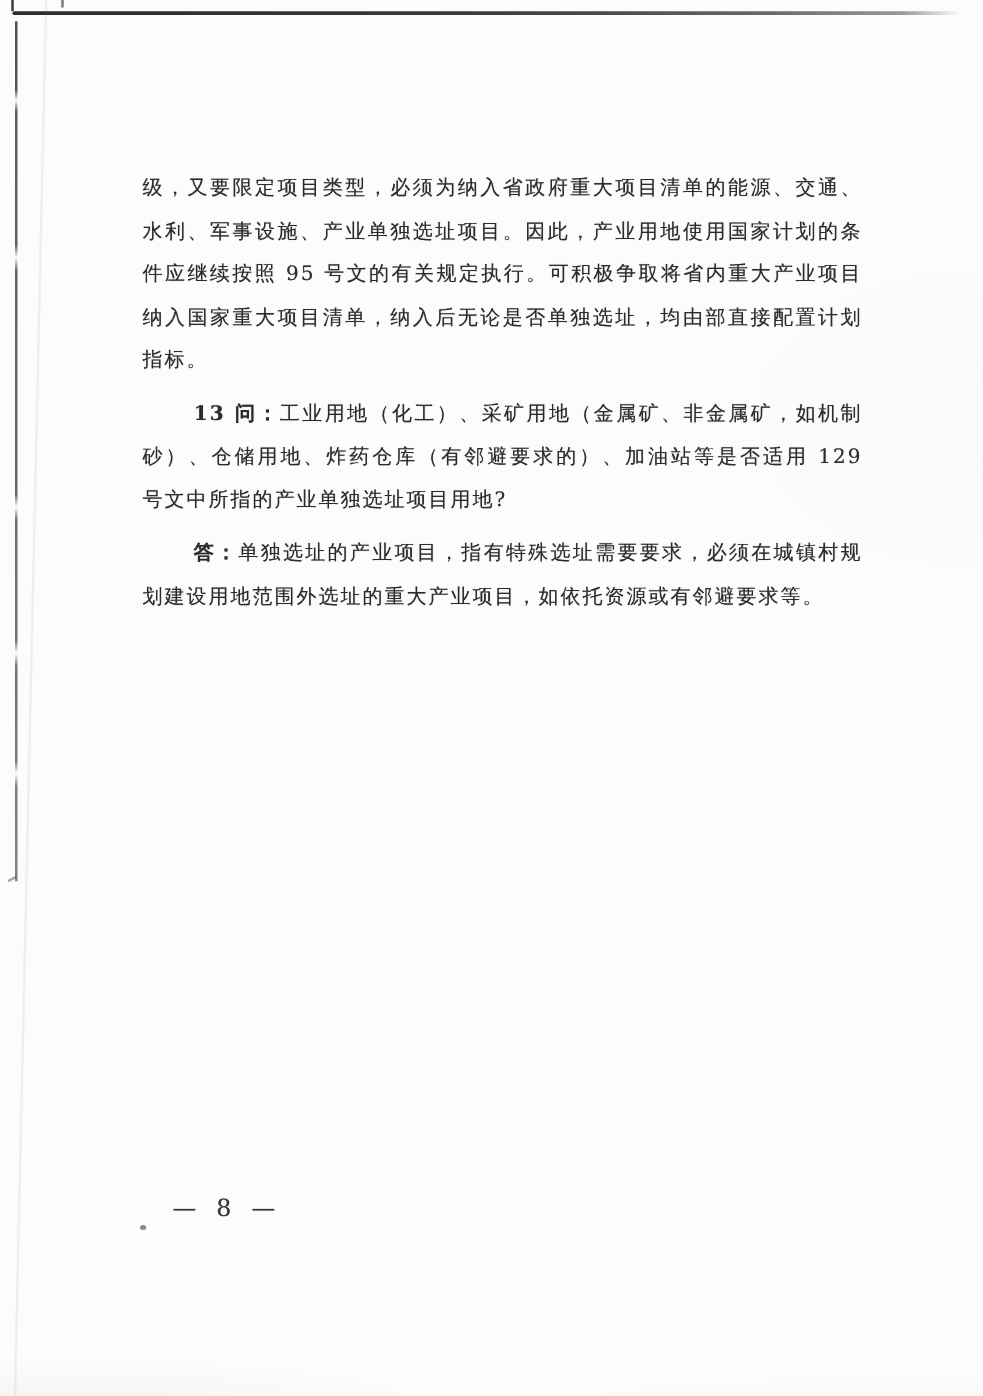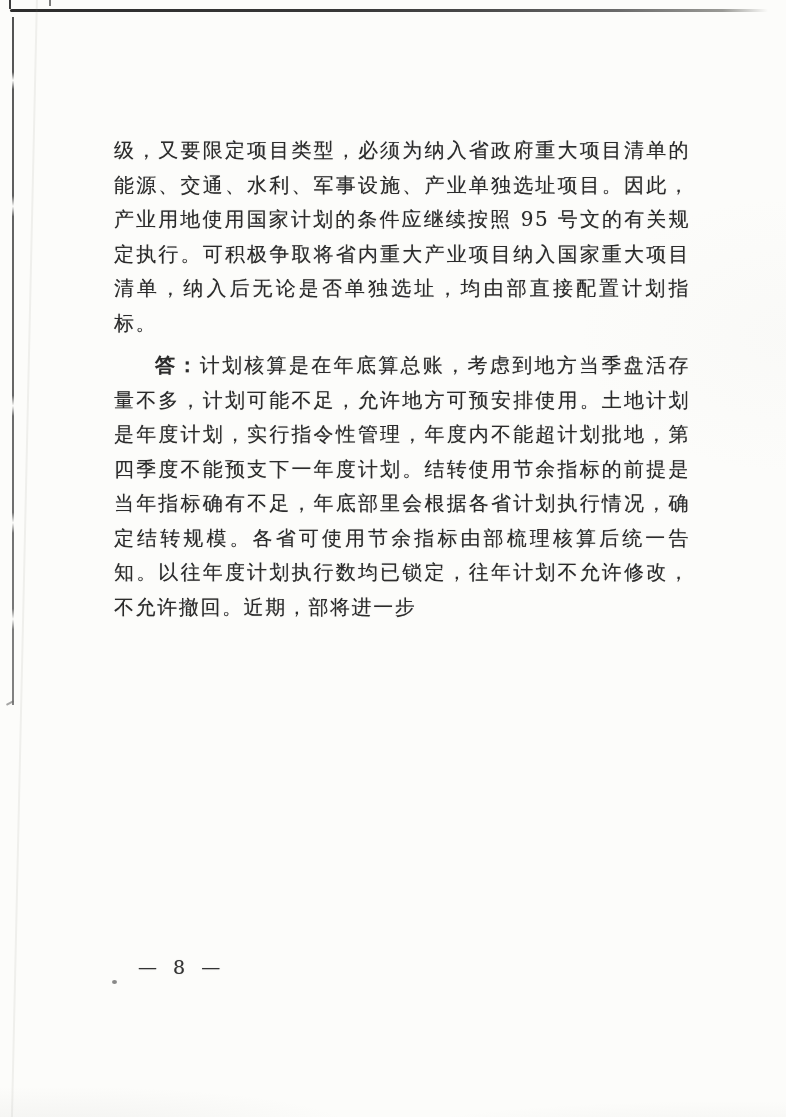--- a/index.html
+++ b/index.html
@@ -68,21 +68,21 @@
     position: absolute; left: 112px; top: 980px;
     width: 5px; height: 4px; border-radius: 50%;
     background: #4a4a4a; opacity: .65;
   }
 
   
   .text-block {
     position: absolute;
     left: 114px; top: 133px;
     width: 576px;
-    font-size: 20px;
+    font-size: 16px;
     line-height: 34.5px;
     letter-spacing: 1.6px;
     color: #2b2b2b;
     text-align: justify;
     text-align-last: left;
     text-shadow: 0 0 0.7px rgba(55,55,55,0.5);
     word-break: break-all;
   }
   .text-block p { margin: 0 0 8px 0; }
   .text-block p.indent { text-indent: 41px; }
@@ -107,21 +107,22 @@
   <div class="top-tick-b"></div>
   <div class="left-edge-line"></div>
   <div class="left-edge-hook"></div>
   <div class="fold-shadow"></div>
   <div class="ink-speck"></div>
 
   <div class="text-block">
 
     <p><span class="para-body">级，又要限定项目类型，必须为纳入省政府重大项目清单的能源、交通、水利、军事设施、产业单独选址项目。因此，产业用地使用国家计划的条件应继续按照 95 号文的有关规定执行。可积极争取将省内重大产业项目纳入国家重大项目清单，纳入后无论是否单独选址，均由部直接配置计划指标。</span></p>
 
+    <p class="indent"><span class="para-label">13 问：</span><span class="para-body">工业用地（化工）、采矿用地（金属矿、非金属矿，如机制砂）、仓储用地、炸药仓库（有邻避要求的）、加油站等是否适用 129 号文中所指的产业单独选址项目用地?</span></p>
+
+    <p class="indent"><span class="para-label">答：</span><span class="para-body">单独选址的产业项目，指有特殊选址需要要求，必须在城镇村规划建设用地范围外选址的重大产业项目，如依托资源或有邻避要求等。</span></p>
 
 
-
-    <p class="indent"><span class="para-label">答：</span><span class="para-body">计划核算是在年底算总账，考虑到地方当季盘活存量不多，计划可能不足，允许地方可预安排使用。土地计划是年度计划，实行指令性管理，年度内不能超计划批地，第四季度不能预支下一年度计划。结转使用节余指标的前提是当年指标确有不足，年底部里会根据各省计划执行情况，确定结转规模。各省可使用节余指标由部梳理核算后统一告知。以往年度计划执行数均已锁定，往年计划不允许修改，不允许撤回。近期，部将进一步</span></p>
   </div>
 
   <div class="page-number">— 8 —</div>
 
 </div>
 
 </body></html>

